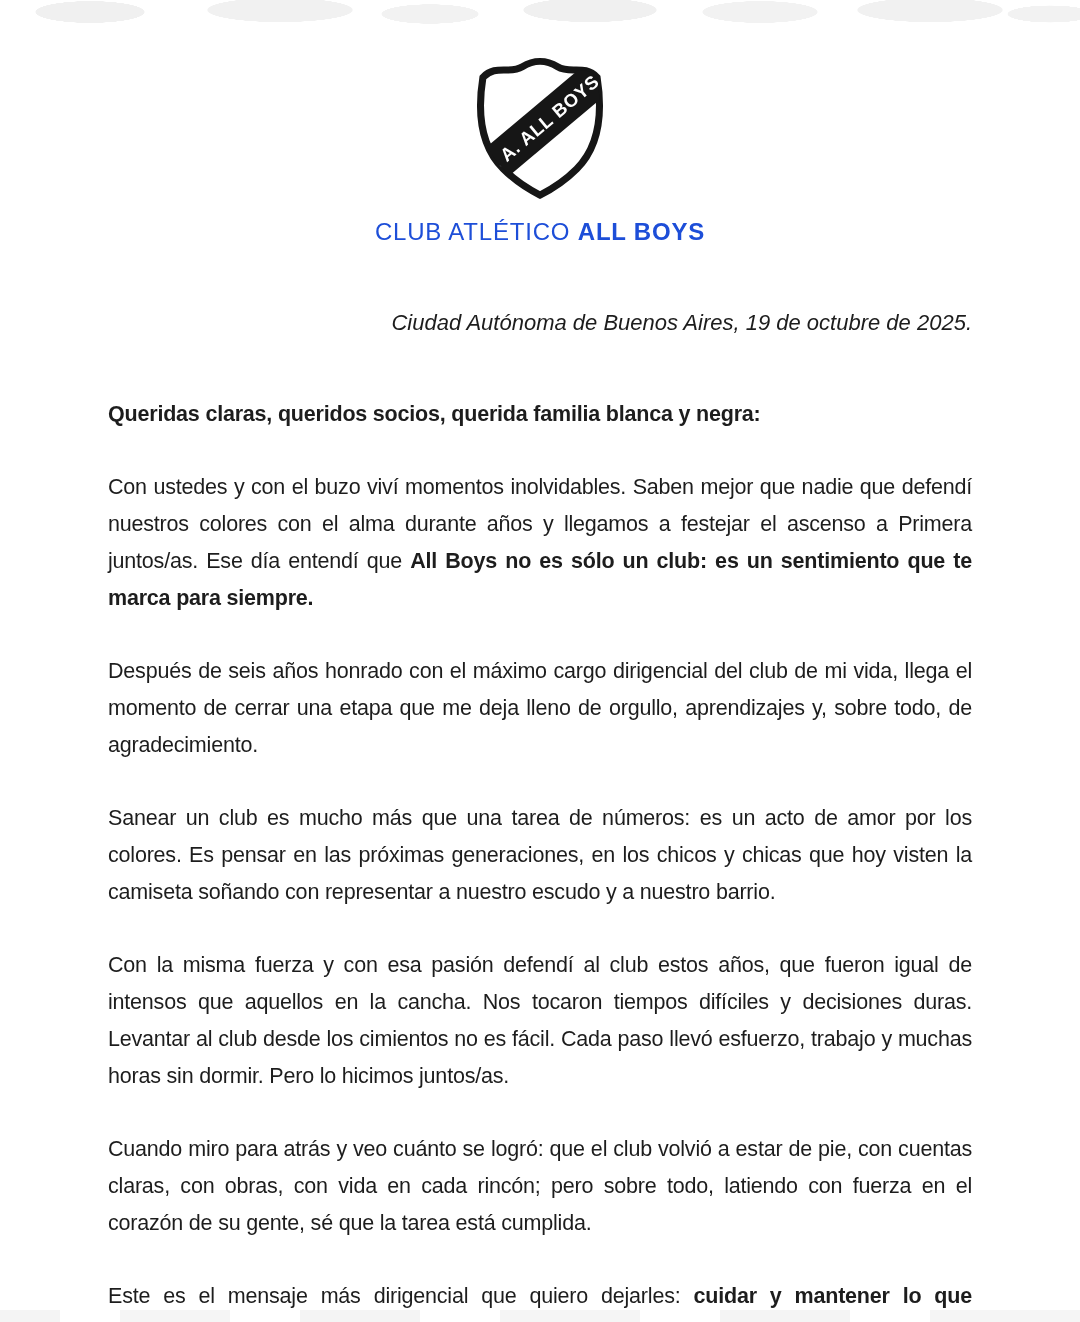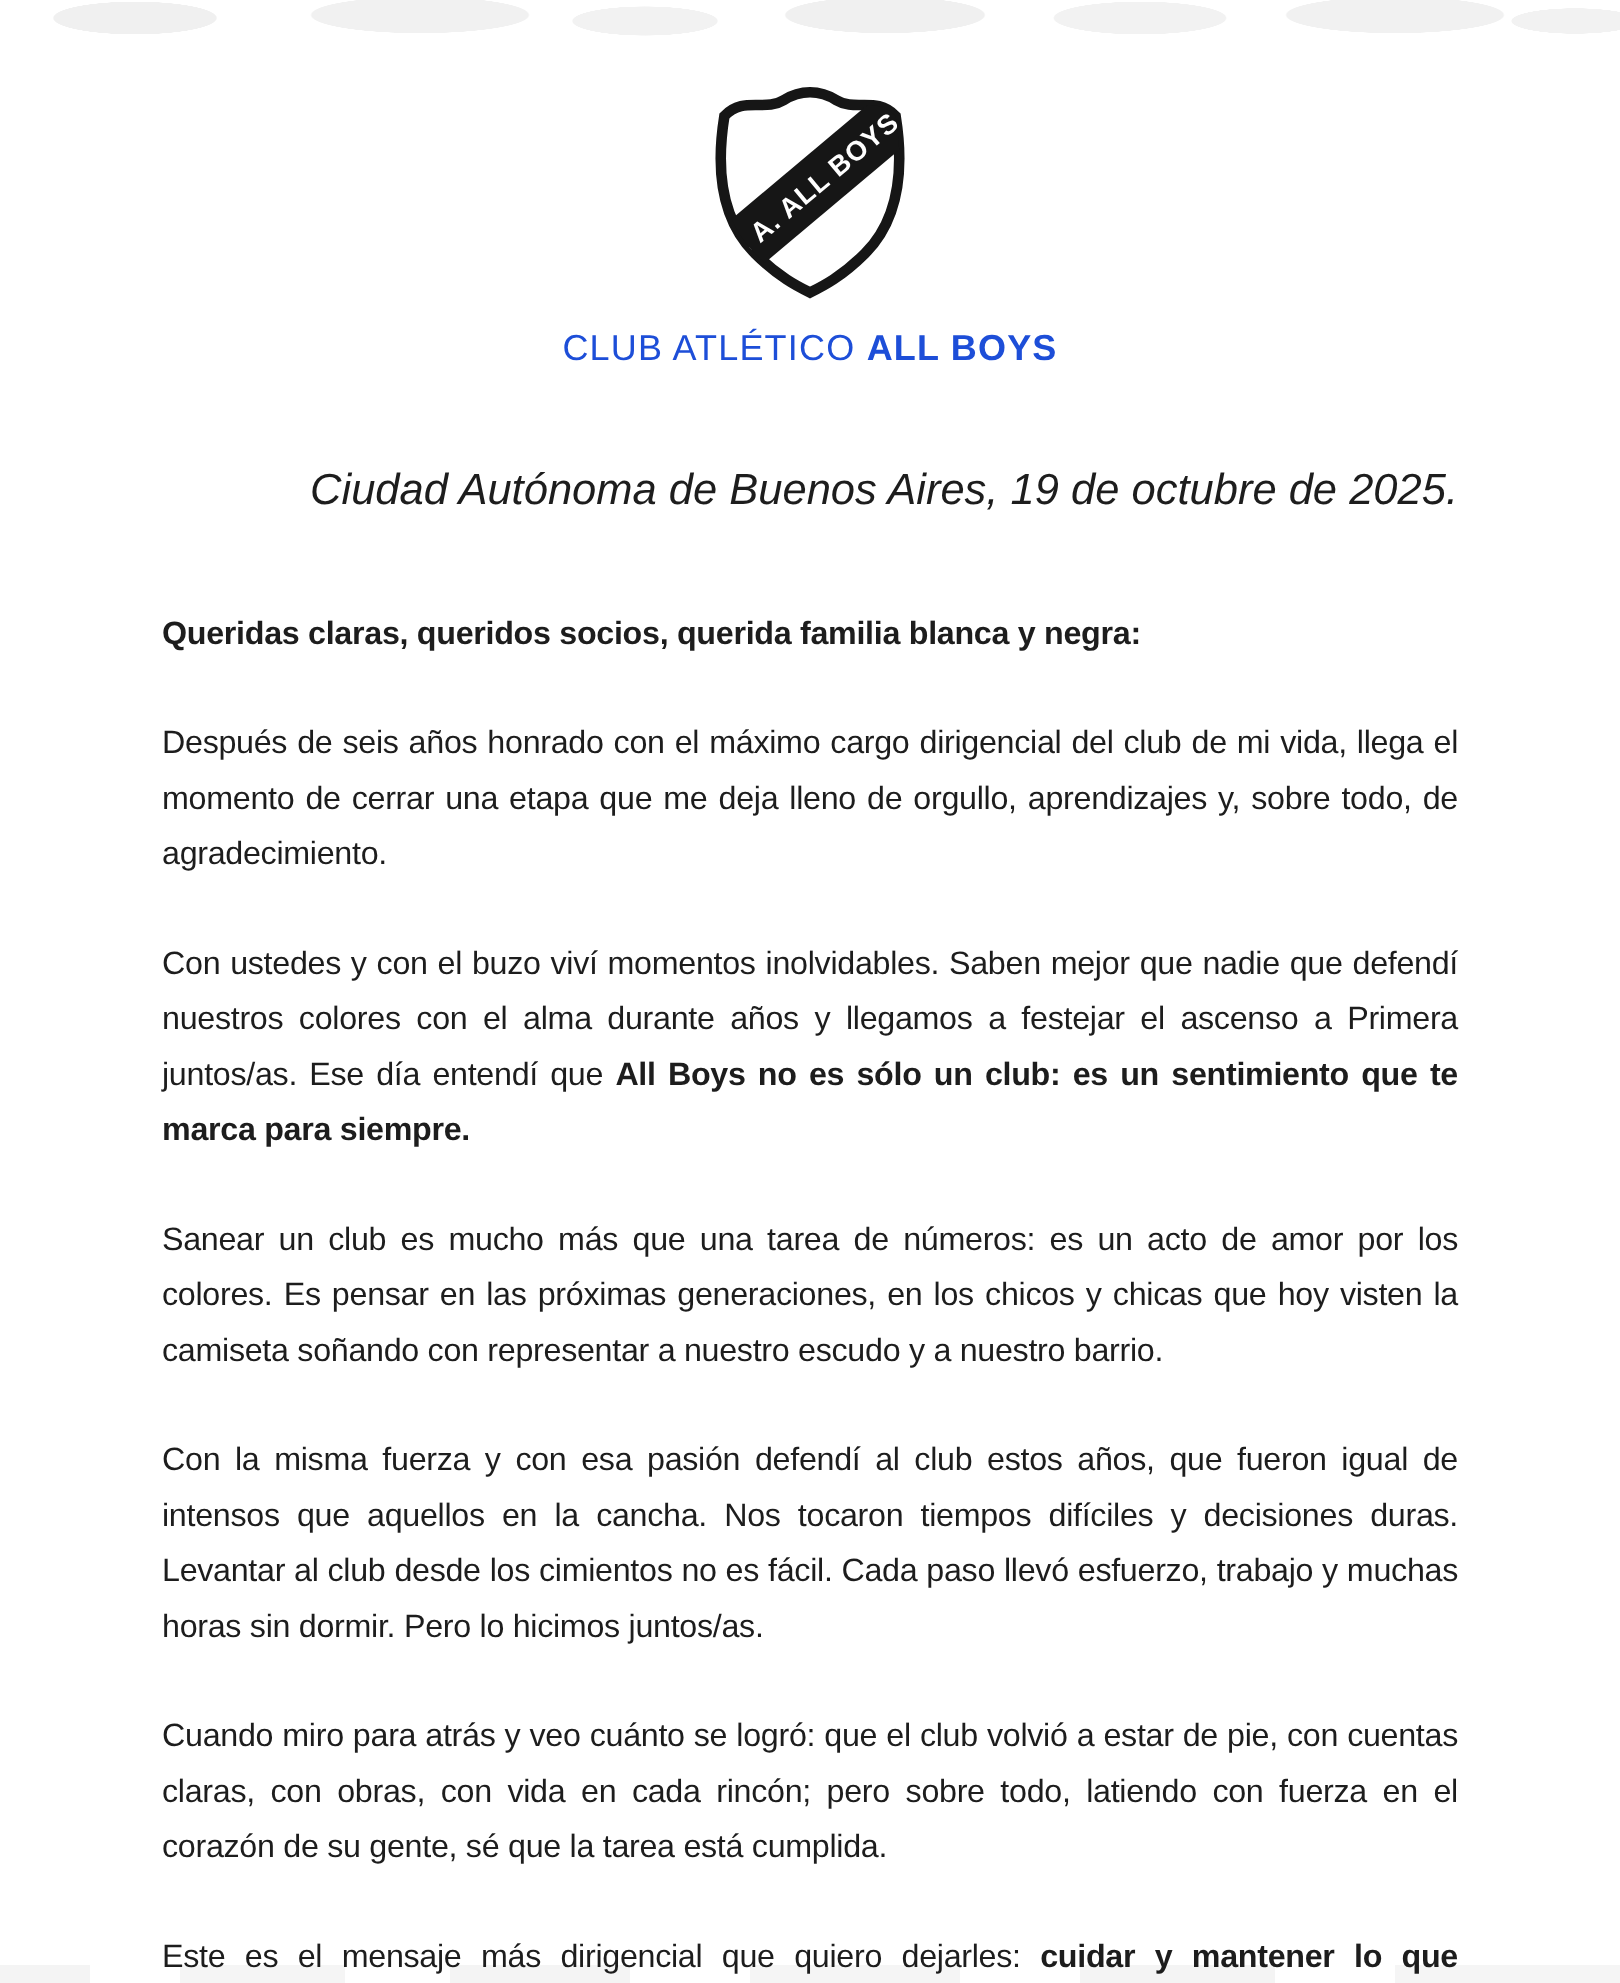--- a/index.html
+++ b/index.html
@@ -71,21 +71,21 @@
 
   .content {
     width: 864px;
     margin: 0 auto;
   }
 
   .dateline {
     margin-top: 64px;
     text-align: right;
     font-style: italic;
-    font-size: 29px;
+    font-size: 22px;
     color: #1d1d1d;
   }
 
   .salutation {
     margin-top: 60px;
     font-weight: bold;
     font-size: 21.5px;
     line-height: 37px;
     letter-spacing: -0.2px;
   }
@@ -135,22 +135,22 @@
       </g>
     </svg>
   </div>
 
   <div class="club-name"><span>CLUB ATLÉTICO </span><span class="b">ALL BOYS</span></div>
 
   <div class="content">
     <div class="dateline">Ciudad Autónoma de Buenos Aires, 19 de octubre de 2025.</div>
     <div class="salutation">Queridas claras, queridos socios, querida familia blanca y negra:</div>
     <div>
+        <p class="para"><span>Con ustedes y con el buzo viví momentos inolvidables. Saben mejor que nadie que defendí nuestros colores con el alma durante años y llegamos a festejar el ascenso a Primera juntos/as. Ese día entendí que </span><span class="b">All Boys no es sólo un club: es un sentimiento que te marca para siempre.</span></p>
         <p class="para"><span>Después de seis años honrado con el máximo cargo dirigencial del club de mi vida, llega el momento de cerrar una etapa que me deja lleno de orgullo, aprendizajes y, sobre todo, de agradecimiento.</span></p>
-        <p class="para"><span>Con ustedes y con el buzo viví momentos inolvidables. Saben mejor que nadie que defendí nuestros colores con el alma durante años y llegamos a festejar el ascenso a Primera juntos/as. Ese día entendí que </span><span class="b">All Boys no es sólo un club: es un sentimiento que te marca para siempre.</span></p>
         <p class="para"><span>Sanear un club es mucho más que una tarea de números: es un acto de amor por los colores. Es pensar en las próximas generaciones, en los chicos y chicas que hoy visten la camiseta soñando con representar a nuestro escudo y a nuestro barrio.</span></p>
         <p class="para"><span>Con la misma fuerza y con esa pasión defendí al club estos años, que fueron igual de intensos que aquellos en la cancha. Nos tocaron tiempos difíciles y decisiones duras. Levantar al club desde los cimientos no es fácil. Cada paso llevó esfuerzo, trabajo y muchas horas sin dormir. Pero lo hicimos juntos/as.</span></p>
         <p class="para"><span>Cuando miro para atrás y veo cuánto se logró: que el club volvió a estar de pie, con cuentas claras, con obras, con vida en cada rincón; pero sobre todo, latiendo con fuerza en el corazón de su gente, sé que la tarea está cumplida.</span></p>
         <p class="para"><span>Este es el mensaje más dirigencial que quiero dejarles: </span><span class="b">cuidar y mantener lo que construimos entre todos/as, con mucho esfuerzo, dedicación y pasión, depende de cada uno/a de nosotros/as.</span></p>
       </div>
   </div>
 
   <div class="edge-band bottom"></div>
 
 </div>

